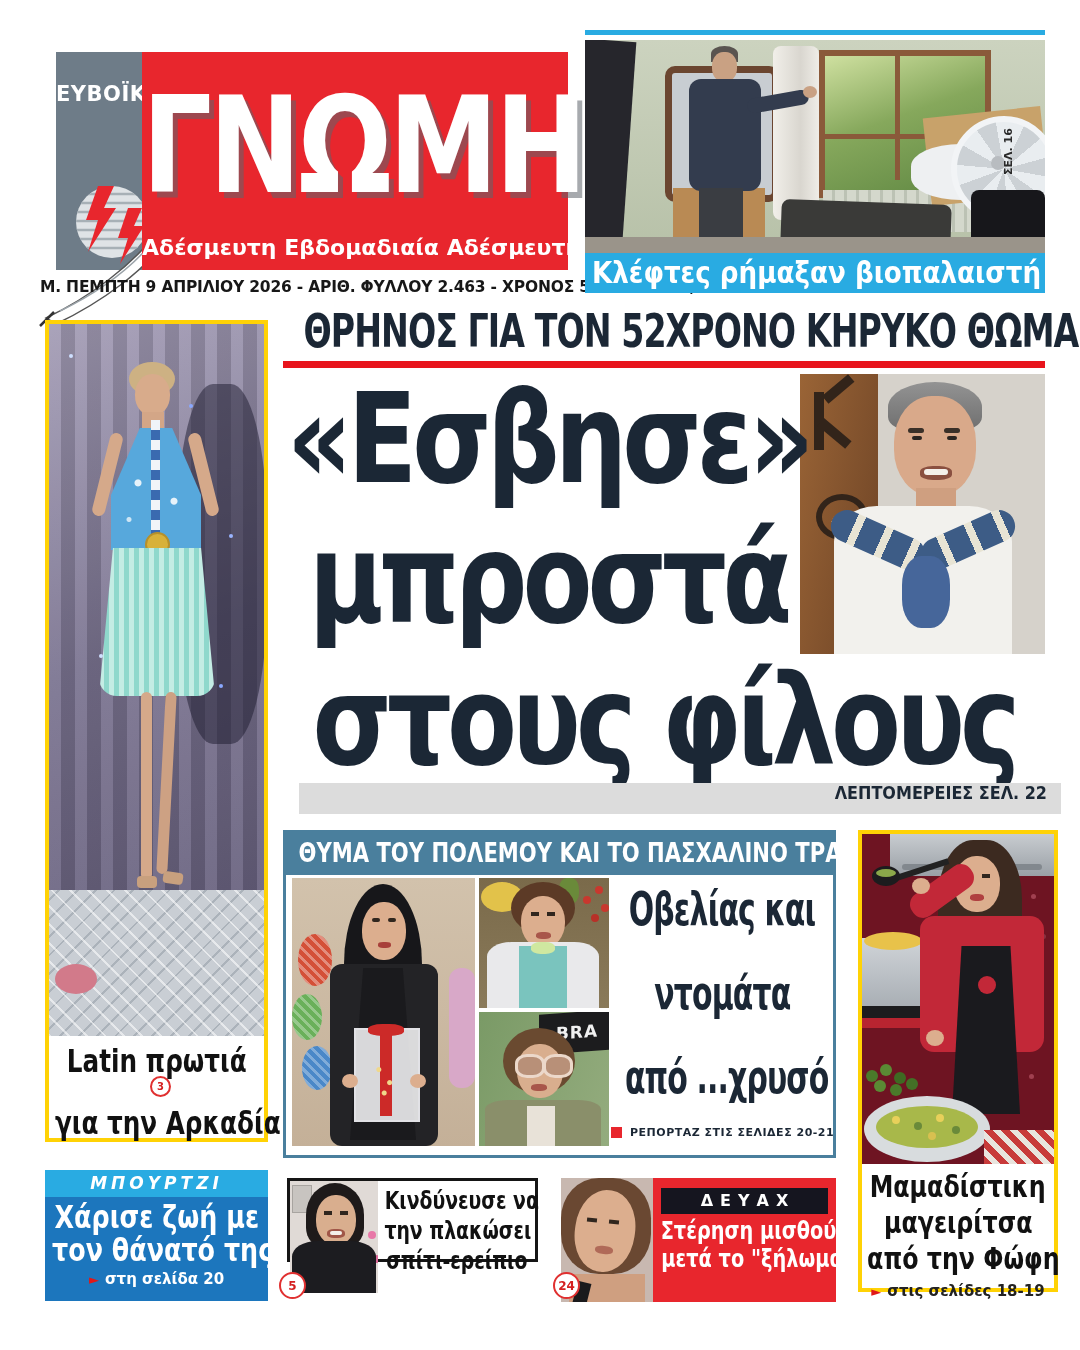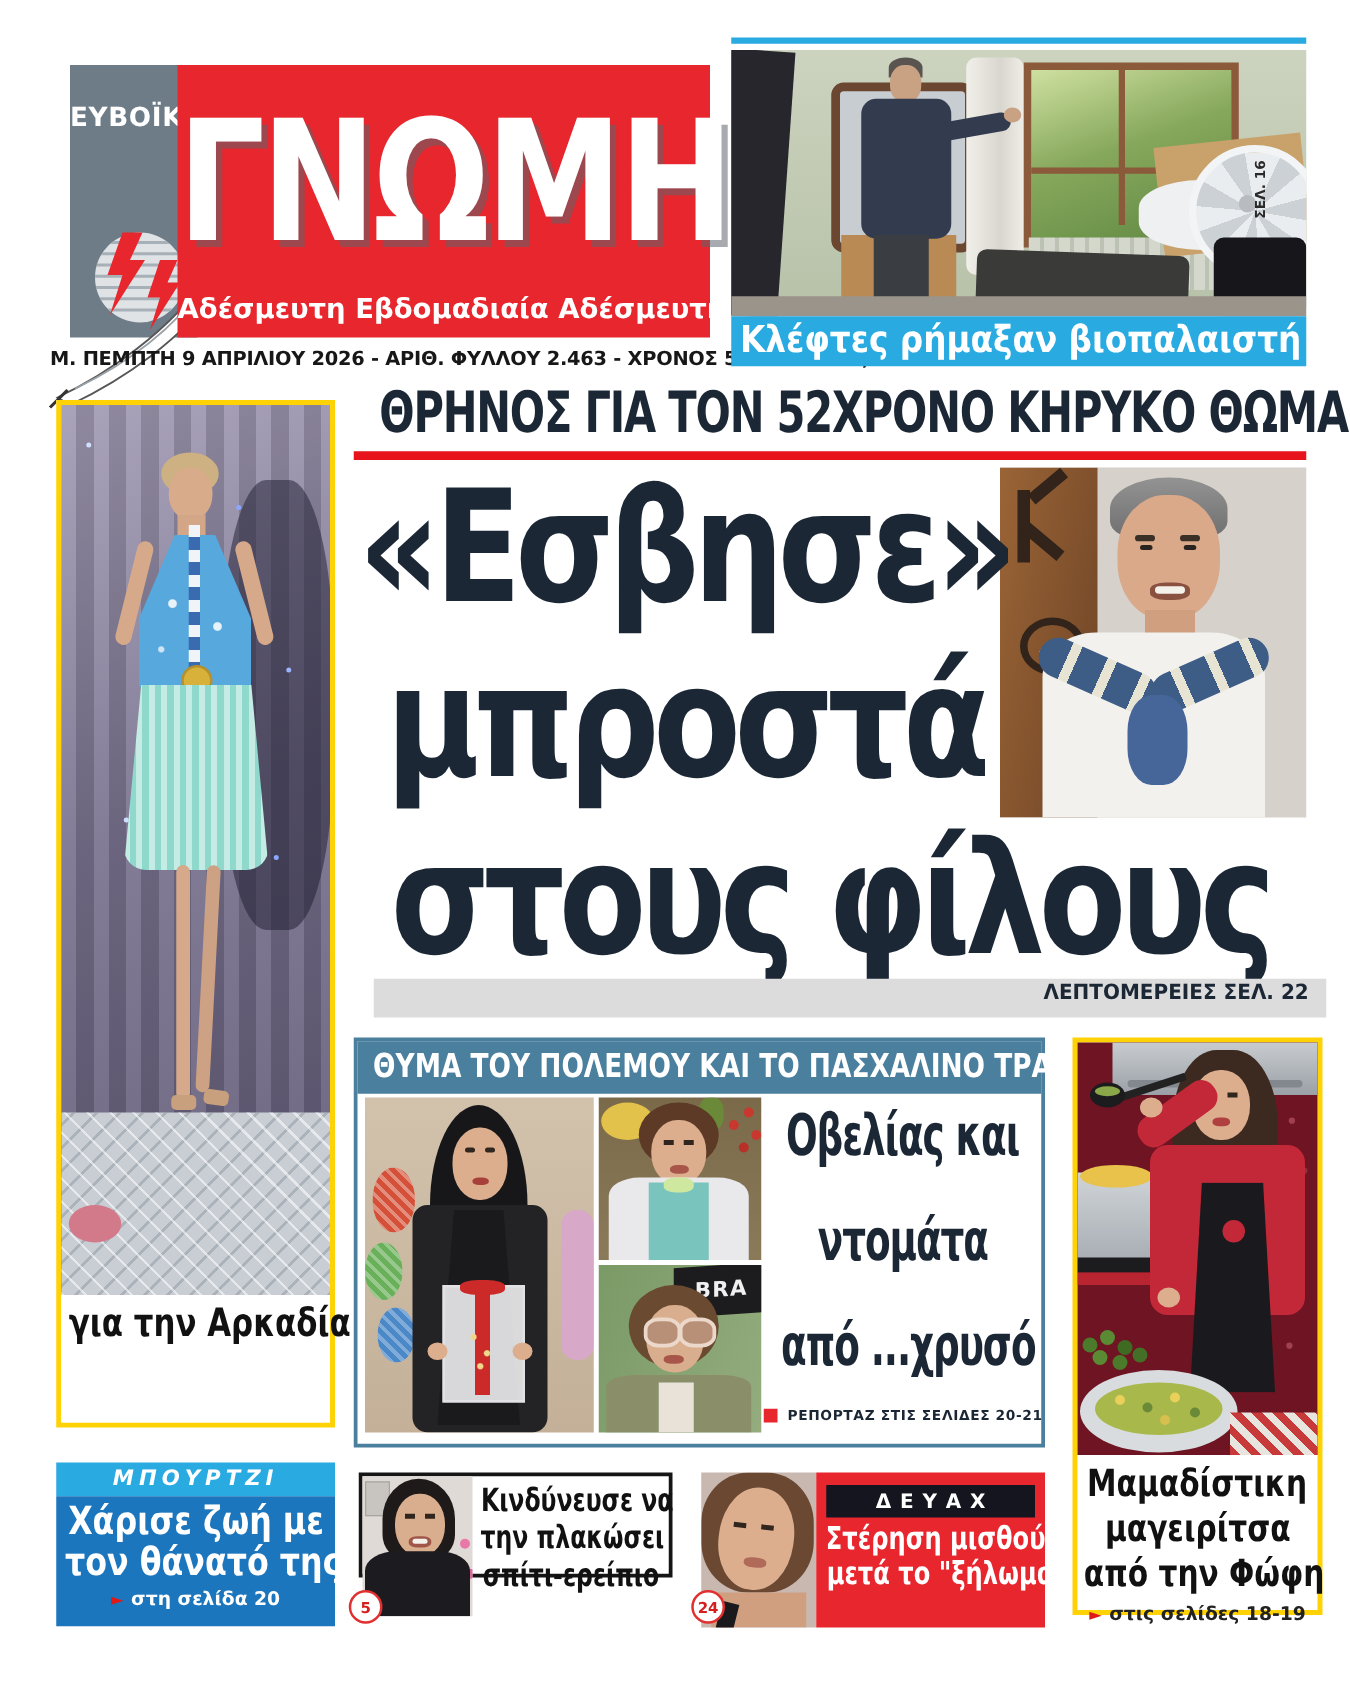--- a/index.html
+++ b/index.html
@@ -113,20 +113,24 @@
       <div class="ab" style="left:96px;top:208px;width:21px;height:21px;border-radius:50%;background:#d8b13a;border:2px solid #b5902c;"></div>
       <div class="ab" style="left:50px;top:224px;width:116px;height:148px;background:repeating-linear-gradient(90deg,#c4ece4 0 5px,#8fd8cc 5px 10px);clip-path:polygon(12% 0,88% 0,100% 100%,0 100%);border-radius:0 0 18px 18px;"></div>
       <div class="ab" style="left:92px;top:368px;width:11px;height:188px;background:#d5a98a;border-radius:6px;"></div>
       <div class="ab" style="left:112px;top:368px;width:11px;height:182px;background:#cda183;border-radius:6px;transform:rotate(3deg);"></div>
       <div class="ab" style="left:88px;top:552px;width:20px;height:12px;background:#c8a07e;border-radius:4px;"></div>
       <div class="ab" style="left:114px;top:548px;width:20px;height:12px;background:#c8a07e;border-radius:4px;transform:rotate(8deg);"></div>
       <div class="ab" style="left:0;top:566px;width:100%;height:146px;background-color:#c9ced4;background-image:repeating-linear-gradient(45deg,rgba(255,255,255,.55) 0 2px,transparent 2px 13px),repeating-linear-gradient(-45deg,rgba(135,145,155,.45) 0 2px,transparent 2px 13px);"></div>
       <div class="ab" style="left:6px;top:640px;width:42px;height:30px;background:#d27a8a;border-radius:50%;"></div>
     </div>
     <div class="ab ctr" style="left:0;top:712px;width:215px;height:102px;background:#fff;">
+      <div style="margin-top:10px;">
+        <span class="sq bold nowrap" style="font-size:26px;color:#111;transform:scale(.95,1.2);">Latin πρωτιά</span>
+        <span class="sq" style="width:17px;height:17px;border-radius:50%;border:2px solid #e03030;color:#d42020;font-size:10px;font-weight:bold;line-height:17px;vertical-align:6px;margin-left:8px;"><span>3</span></span>
+      </div>
       <div style="margin-top:8px;">
         <span class="sq bold nowrap" style="font-size:26px;color:#111;transform:scale(.95,1.2);">για την Αρκαδία</span>
       </div>
     </div>
   </div>
 
   <div class="ab ctr" style="left:283px;top:306px;width:762px;height:52px;">
     <span class="sq bold nowrap navy" style="font-size:35px;line-height:50px;letter-spacing:-1px;transform:scale(.95,1.3);">ΘΡΗΝΟΣ ΓΙΑ ΤΟΝ 52ΧΡΟΝΟ ΚΗΡΥΚΟ ΘΩΜΑ</span>
   </div>
   <div class="ab" style="left:283px;top:361px;width:762px;height:7px;background:#e8141c;"></div>

